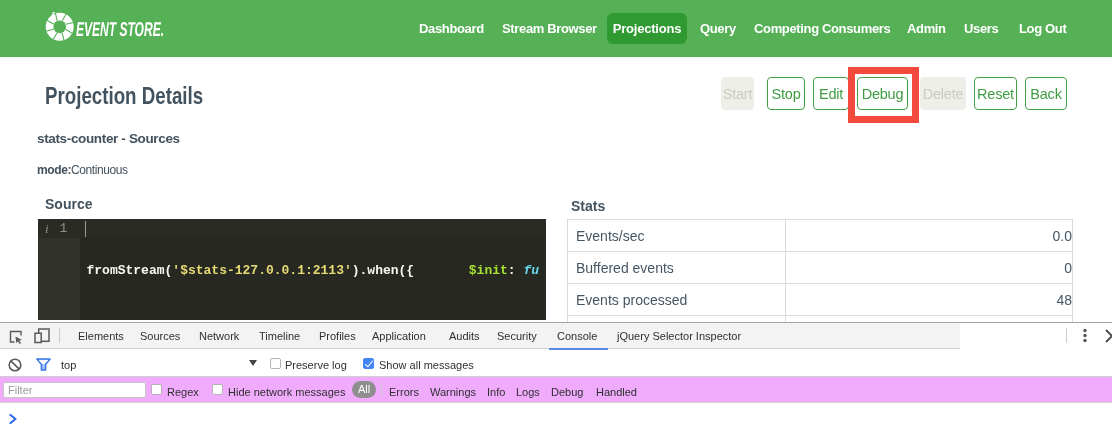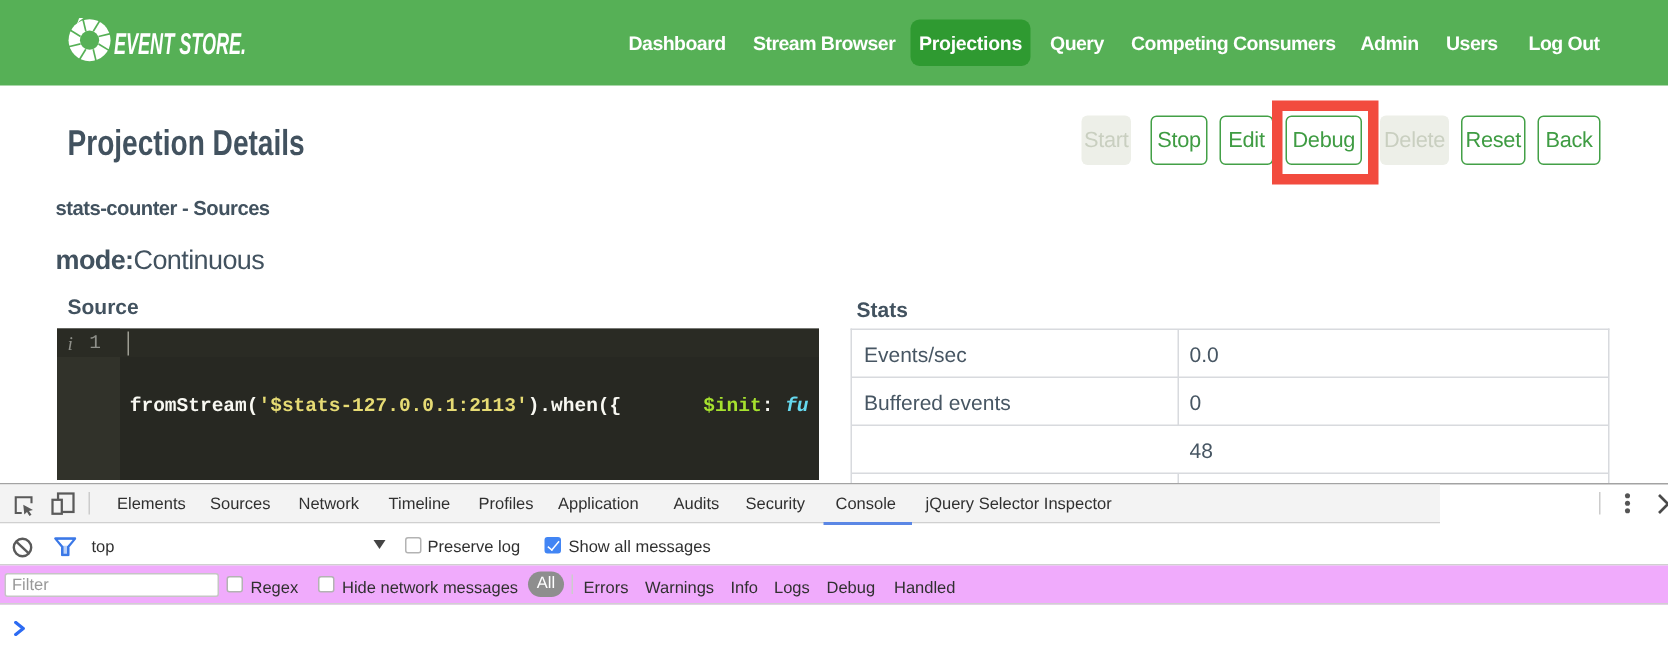--- a/index.html
+++ b/index.html
@@ -33,21 +33,21 @@
     color:#f8f8f2; font-weight:bold; white-space:pre;margin-top:42px; }
   .str { color:#e6db74; } .atom { color:#a6e22e; } .kw { color:#66d9ef; font-style:italic; }
   
   #stable { position:absolute; left:567px; top:219px; width:506px; height:103px;
     border-left:1px solid #d8dade; border-right:1px solid #d8dade; border-top:1px solid #d8dade; }
   .trow { position:absolute; left:0; width:504px; height:32px; border-bottom:1px solid #d8dade; }
   .trow .c1 { position:absolute; left:0; top:0; width:218px; height:32px;
     border-right:1px solid #d8dade; line-height:32px; padding-left:8px;
     font-size:14px; color:#475663; }
   .trow .c2 { position:absolute; left:219px; top:0; right:0; height:32px;
-    line-height:32px; padding-left:6px; font-size:14px; color:#475663; }
+    line-height:32px; padding-left:6px; font-size:14px; color:#475663;text-align:right; }
   
   #devtools { position:absolute; left:0; top:322px; width:1112px; height:118px;
     background:#fff; border-top:1px solid #a3a3a3; font-size:11px; color:#303030; }
   #dtrow1 { position:absolute; left:0; top:0; width:960px; height:26px;
     background:#f3f3f3; border-bottom:1px solid #d0d0d0; }
   #dtrow2 { position:absolute; left:0; top:26px; width:1112px; height:28px;
     background:#fff; border-bottom:1px solid #d0d0d0; }
   #dtrow3 { position:absolute; left:0; top:54px; width:1112px; height:26px;
     background:#f0abfc; border-bottom:1px solid #d0d0d0; }
   .tab { position:absolute; top:7px; height:13px; line-height:13px; }
@@ -91,21 +91,21 @@
       </div>
   <span class="navitem" style="left:700px;">Query</span>
   <span class="navitem" style="left:754px;">Competing Consumers</span>
   <span class="navitem" style="left:907px;">Admin</span>
   <span class="navitem" style="left:964px;">Users</span>
   <span class="navitem" style="left:1019px;">Log Out</span>
 </div>
 
 <div class="abs slate" style="left:45px; top:82px; font-size:24px; font-weight:bold; transform:scaleX(0.78); transform-origin:left top;">Projection Details</div>
 <div class="abs slate" style="left:37px; top:131px; font-size:13.5px; font-weight:bold; letter-spacing:-0.35px;">stats-counter - Sources</div>
-<div class="abs slate" style="left:37px; top:163px; font-size:18px; letter-spacing:-0.4px;"><b>mode:</b>Continuous</div>
+<div class="abs slate" style="left:37px; top:163px; font-size:12px; letter-spacing:-0.4px;"><b>mode:</b>Continuous</div>
 <div class="abs slate" style="left:45px; top:196px; font-size:14px; font-weight:bold;">Source</div>
 <div class="abs slate" style="left:571px; top:198px; font-size:14px; font-weight:bold;">Stats</div>
 
 <div class="btn dis" style="left:721px; width:33px;">Start</div>
 <div class="btn" style="left:767px; width:38px;">Stop</div>
 <div class="btn" style="left:813px; width:36px;">Edit</div>
 <div class="btn" style="left:857px; width:51px;">Debug</div>
 <div class="btn dis" style="left:920px; width:46px;">Delete</div>
 <div class="btn" style="left:974px; width:43px;">Reset</div>
 <div class="btn" style="left:1025px; width:42px;">Back</div>
@@ -125,20 +125,21 @@
 <div id="stable">
   <div class="trow" style="top:0;">
         <div class="c1">Events/sec</div>
         <div class="c2">0.0</div>
       </div>
   <div class="trow" style="top:32px;">
         <div class="c1">Buffered events</div>
         <div class="c2">0</div>
       </div>
   <div class="trow" style="top:64px;">
+        <div class="c1">Events processed</div>
         <div class="c2">48</div>
       </div>
   <div class="trow" style="top:96px;">
         <div class="c1" style="border-bottom:none;"></div>
         <div class="c2"></div>
       </div>
 </div>
 
 <div id="devtools">
   <div id="dtrow1">

